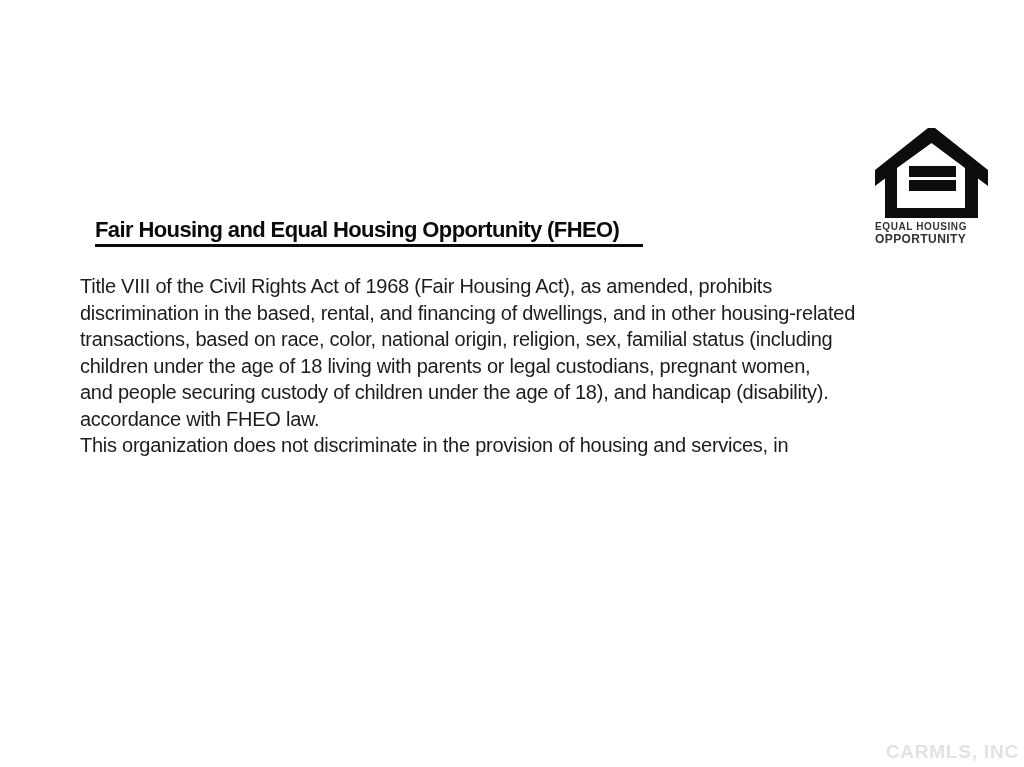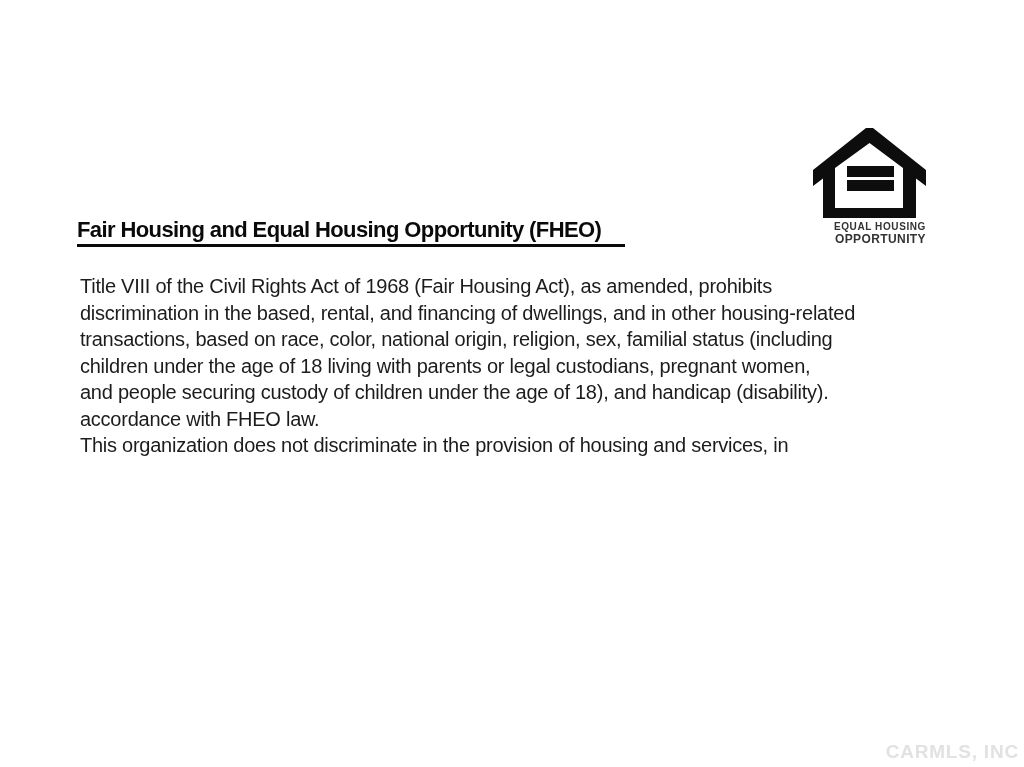--- a/index.html
+++ b/index.html
@@ -13,24 +13,24 @@
     height: 767px;
     background: #ffffff;
     overflow: hidden;
     font-family: "Liberation Sans", sans-serif;
     color: #1f1f1f;
   }
 
   
   .eho-logo {
     position: absolute;
-    left: 813px;
+    left: 875px;
     top: 128px;
     width: 113px;
-    text-align: right;
+    text-align: left;
   }
   .eho-logo svg {
     display: block;
     width: 113px;
     height: 90px;
   }
   .eho-text-1 {
     margin-top: 3px;
     font-size: 10px;
     font-weight: bold;
@@ -43,21 +43,21 @@
     font-weight: bold;
     letter-spacing: 0.4px;
     color: #333333;
     white-space: nowrap;
     margin-top: 0px;
   }
 
   
   .heading {
     position: absolute;
-    left: 77px;
+    left: 95px;
     top: 218px;
     margin: 0;
     font-size: 22px;
     font-weight: bold;
     letter-spacing: -0.6px;
     line-height: 24px;
     color: #0a0a0a;
     white-space: nowrap;
   }
   .heading .underlined {

